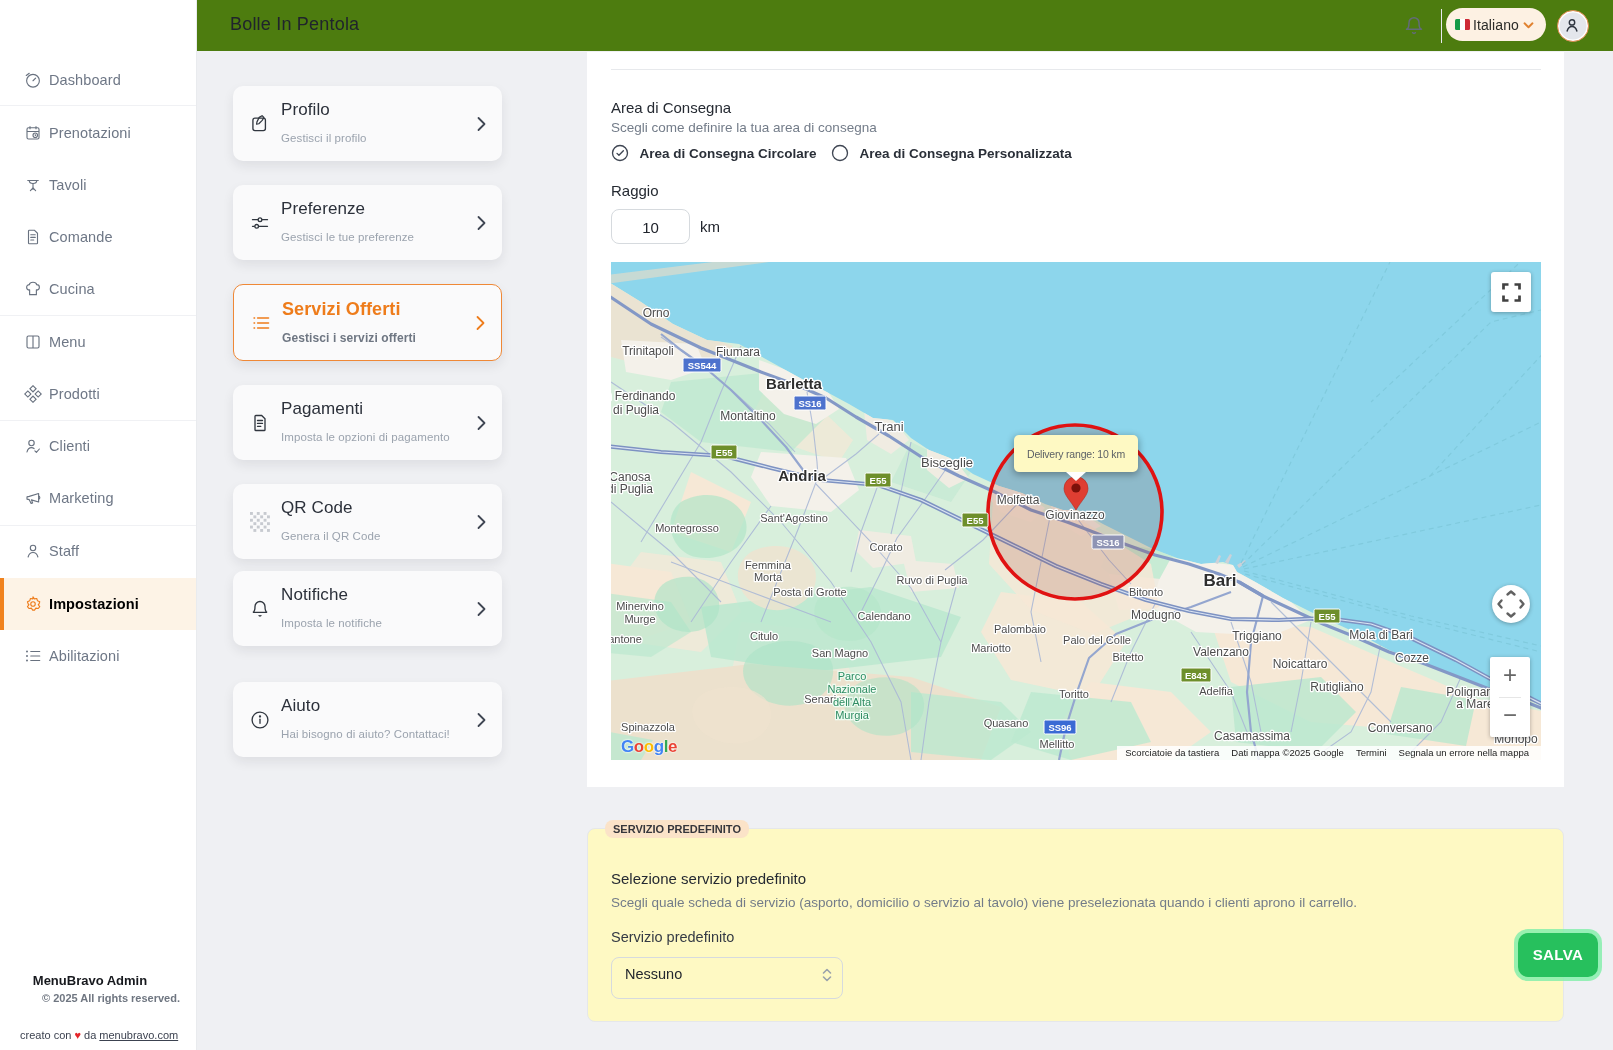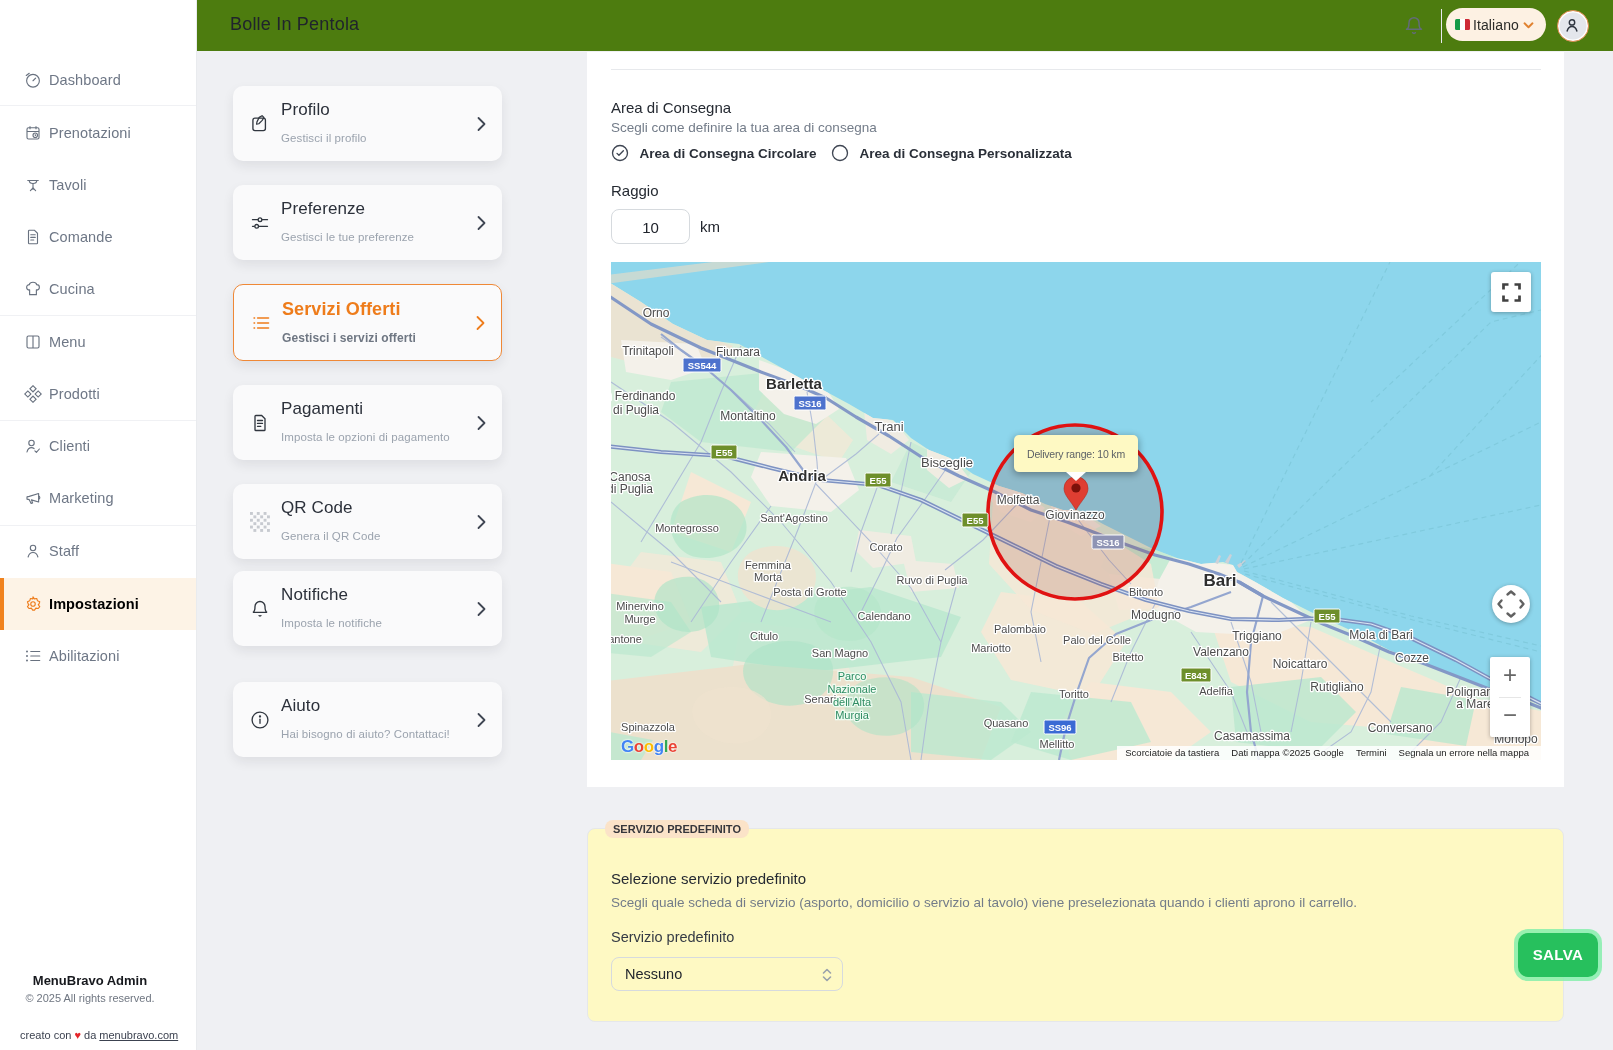--- a/index.html
+++ b/index.html
@@ -22,21 +22,21 @@
 .nav-item .nlabel { position:absolute; left:49px; top:50%; transform:translateY(-50%); font-size:14.5px; color:#6e7786; letter-spacing:0.1px; }
 .nav-item svg { stroke:#68717f; }
 .nav-sep { position:absolute; left:0; width:196px; height:1px; background:#f0f1f4; }
 .nav-active { background:#fdf3e6; }
 .nav-active:before { content:""; position:absolute; left:0; top:0; width:4px; height:100%; background:#f0821e; }
 .nav-active .nlabel { color:#000000; font-weight:bold; }
 .nav-active svg { stroke:#ee7c1b; }
 
 #side-foot { position:absolute; left:0; bottom:0; width:180px; }
 #sf1 { text-align:center; font-size:13px; font-weight:bold; color:#16181d; }
-#sf2 { text-align:center; font-size:11px; color:#6f7681; margin-top:4px; }
+#sf2 { text-align:right; font-size:11px; color:#6f7681; margin-top:4px;font-weight:bold; }
 #sf3 { position:absolute; left:20px; top:56px; font-size:11px; color:#3c4250; white-space:nowrap; }
 #sf3 a { color:#3c4250; }
 
 
 #topbar { position:absolute; left:197px; top:0; width:1416px; height:52px; background:#4d7c0f; border-bottom:1px solid #f0f1f3; z-index:20; }
 #page-title { position:absolute; left:33px; top:14px; font-size:18px; color:#20242c; letter-spacing:0.2px; }
 #bell { position:absolute; left:1207px; top:15px; }
 #hdr-sep { position:absolute; left:1244px; top:9px; width:1px; height:34px; background:#e8eaee; }
 #lang-pill { position:absolute; left:1249px; top:8px; width:100px; height:33px; background:#fdf1e3; border-radius:17px; }
 #flag { position:absolute; left:9px; top:11px; width:15px; height:10.5px; border-radius:1.5px; overflow:hidden; }
@@ -83,21 +83,21 @@
 #tooltip { position:absolute; left:403px; top:173px; width:124px; height:37px; background:#fef9c3; border-radius:5px; box-shadow:0 2px 7px 1px rgba(0,0,0,0.3); z-index:6; }
 #tooltip .tx { position:absolute; width:100%; text-align:center; top:13px; font-size:10.5px; color:#5c6166; letter-spacing:-0.2px; }
 #tooltip:after { content:""; position:absolute; left:52px; top:37px; border:10px solid transparent; border-top:9px solid #fff; border-bottom:none; }
 
 
 #panel2 { position:absolute; left:587px; top:828px; width:977px; height:194px; background:#fef9c3; border:1px solid #e5e7ea; border-radius:8px; z-index:4; }
 #legend { position:absolute; left:17px; top:-9px; background:#fbe3c8; border-radius:8px; padding:3px 8px; font-size:11px; font-weight:bold; color:#36363b; letter-spacing:0px; }
 #p2-h { position:absolute; left:23px; top:41px; }
 #p2-s { position:absolute; left:23px; top:66px; }
 #p2-l { position:absolute; left:23px; top:100px; font-size:14.5px; color:#343a44; }
-#select { position:absolute; left:23px; top:128px; width:232px; height:34px; border:1px solid #d6dade; border-radius:8px; }
+#select { position:absolute; left:23px; top:128px; width:232px; height:42px; border:1px solid #d6dade; border-radius:8px; }
 #select span { position:absolute; left:13px; top:8px; font-size:14.5px; color:#23272e; }
 #salva { position:absolute; left:1518px; top:933px; width:80px; height:44px; background:#27c05d; border-radius:10px; box-shadow:0 0 0 4px rgba(134,239,172,0.85); color:#fff; font-weight:bold; font-size:15px; text-align:center; line-height:44px; letter-spacing:0.4px; z-index:40; }
 </style>
 </head>
 <body>
 
 <div id="topbar">
   <div id="page-title">Bolle In Pentola</div>
   <div id="bell"><svg width="20" height="22" viewBox="0 0 24 24" fill="none" stroke="#636b79" stroke-width="1.8" stroke-linecap="round" stroke-linejoin="round">
         <path d="M18 8a6 6 0 0 0-12 0c0 7-3 8-3 8h18s-3-1-3-8"></path>

